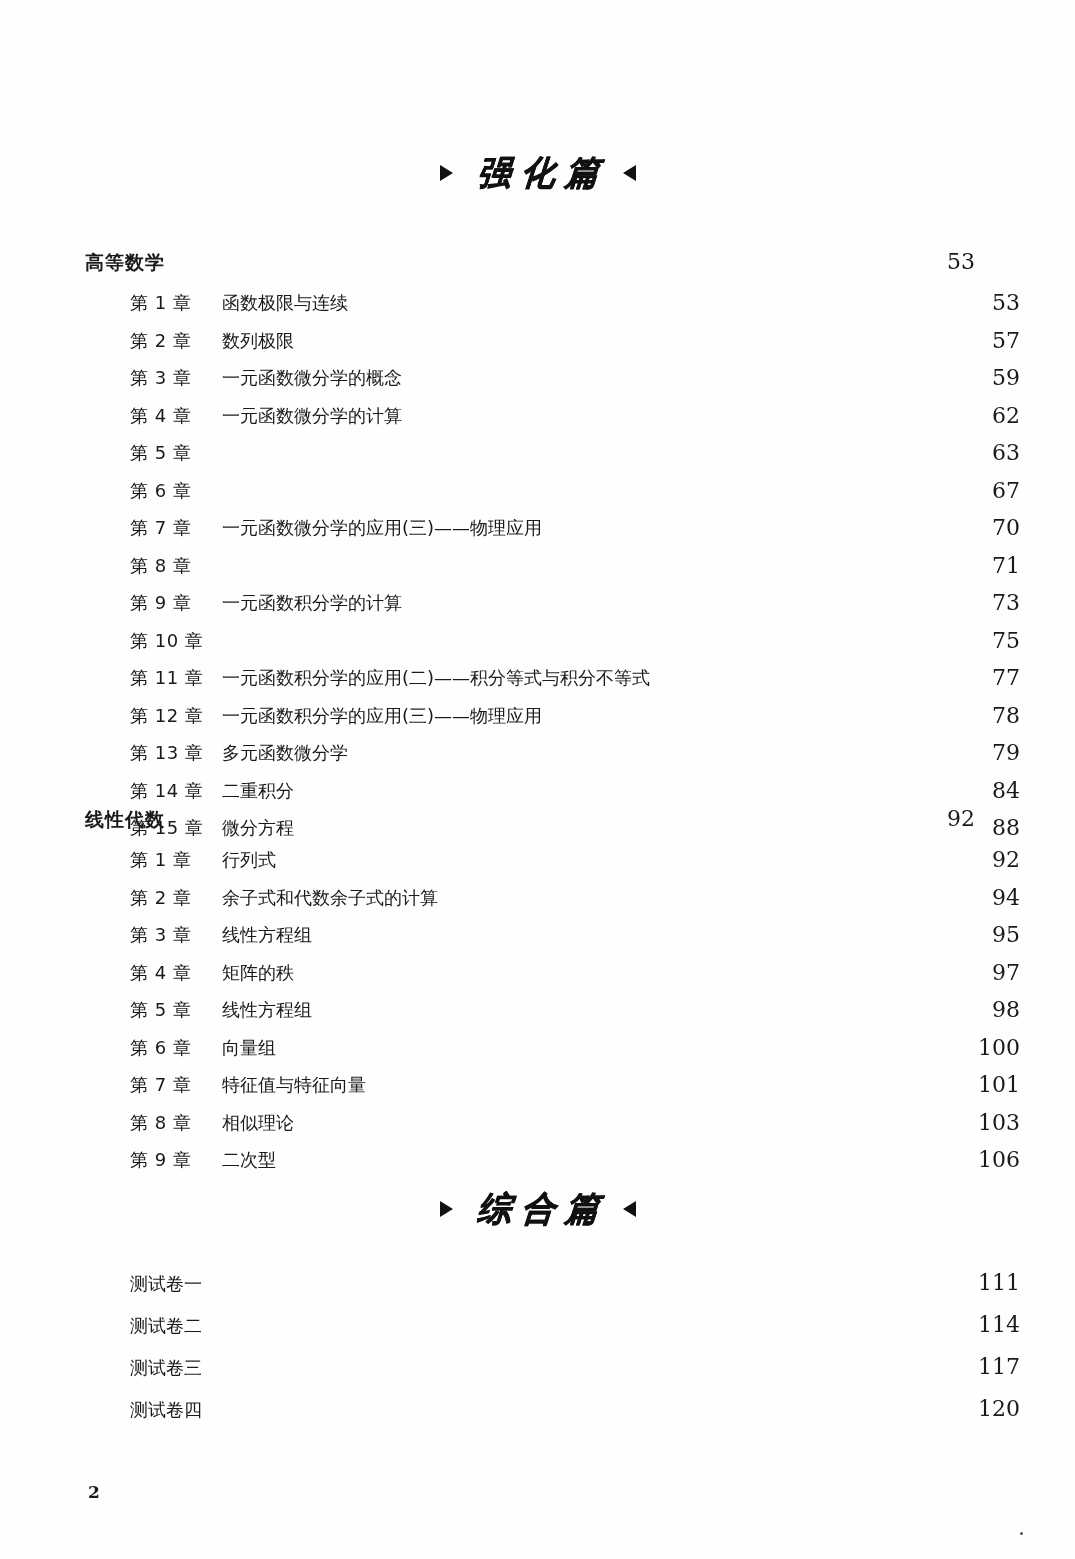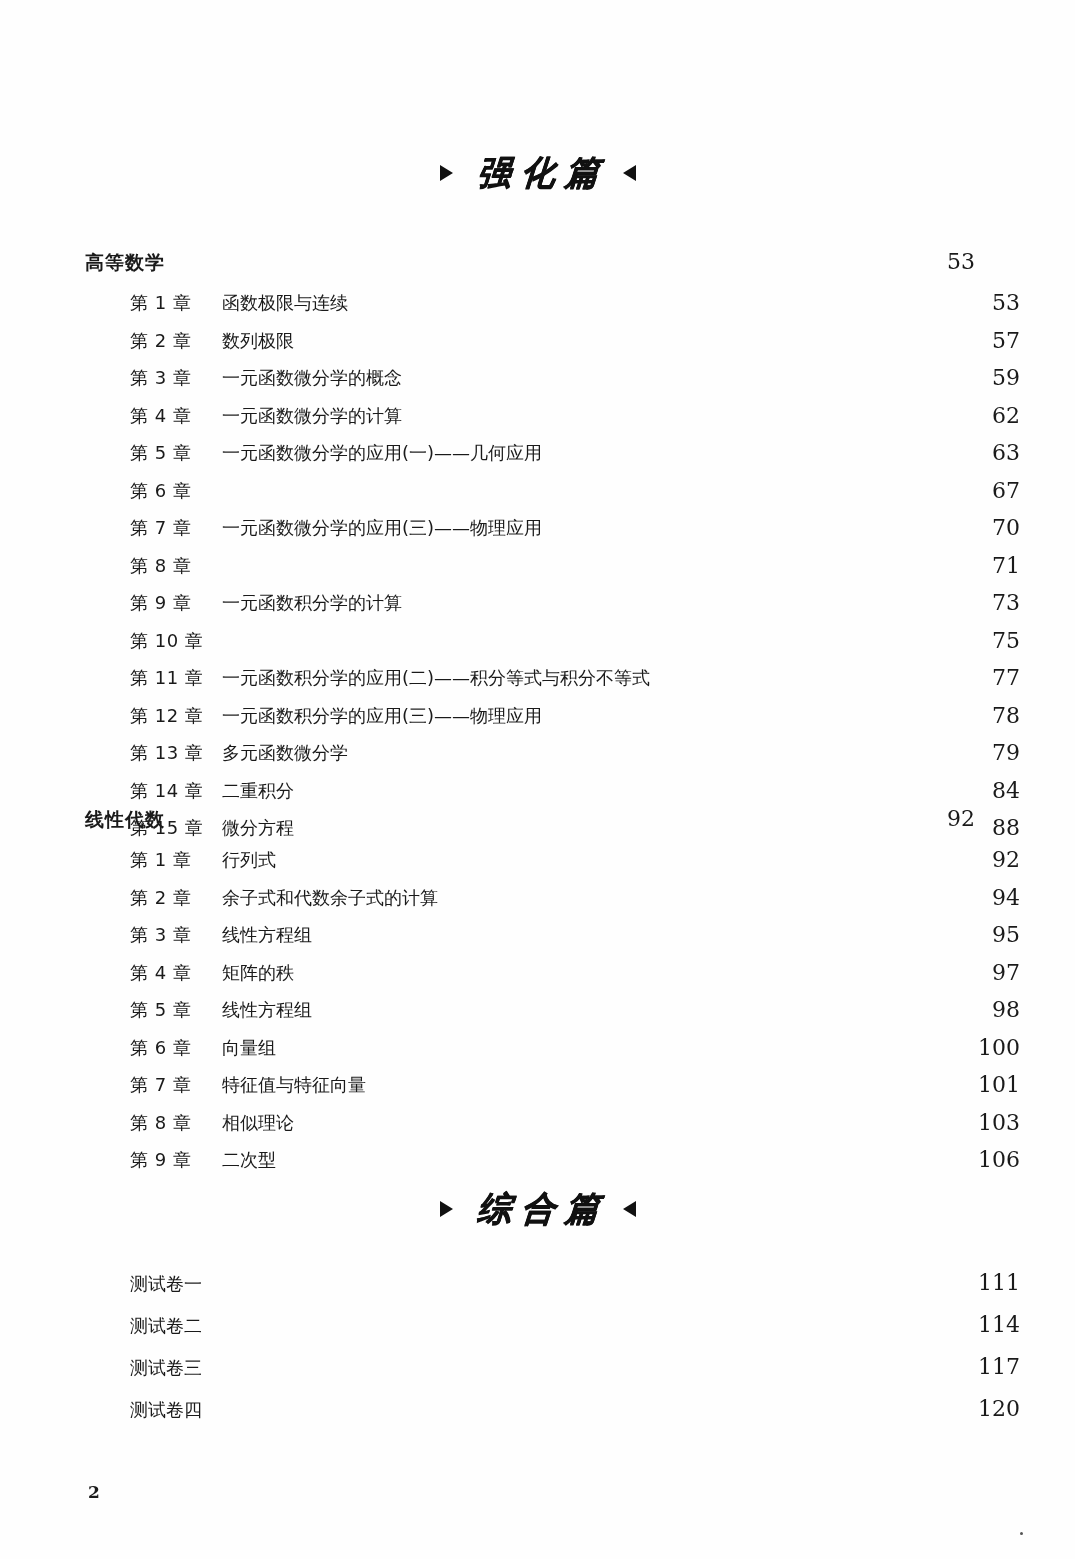--- a/index.html
+++ b/index.html
@@ -185,21 +185,20 @@
       <span class="pageno">59</span>
     </div>
     <div class="row chapter-row">
       <span class="ch-no">第 4 章</span>
       <span class="ch-title">一元函数微分学的计算</span>
       <span class="leader"></span>
       <span class="pageno">62</span>
     </div>
     <div class="row chapter-row">
       <span class="ch-no">第 5 章</span>
-      <span class="ch-title">一元函数微分学的应用(一)——几何应用</span>
       <span class="leader"></span>
       <span class="pageno">63</span>
     </div>
     <div class="row chapter-row">
       <span class="ch-no">第 6 章</span>
       <span class="leader"></span>
       <span class="pageno">67</span>
     </div>
     <div class="row chapter-row">
       <span class="ch-no">第 7 章</span>

